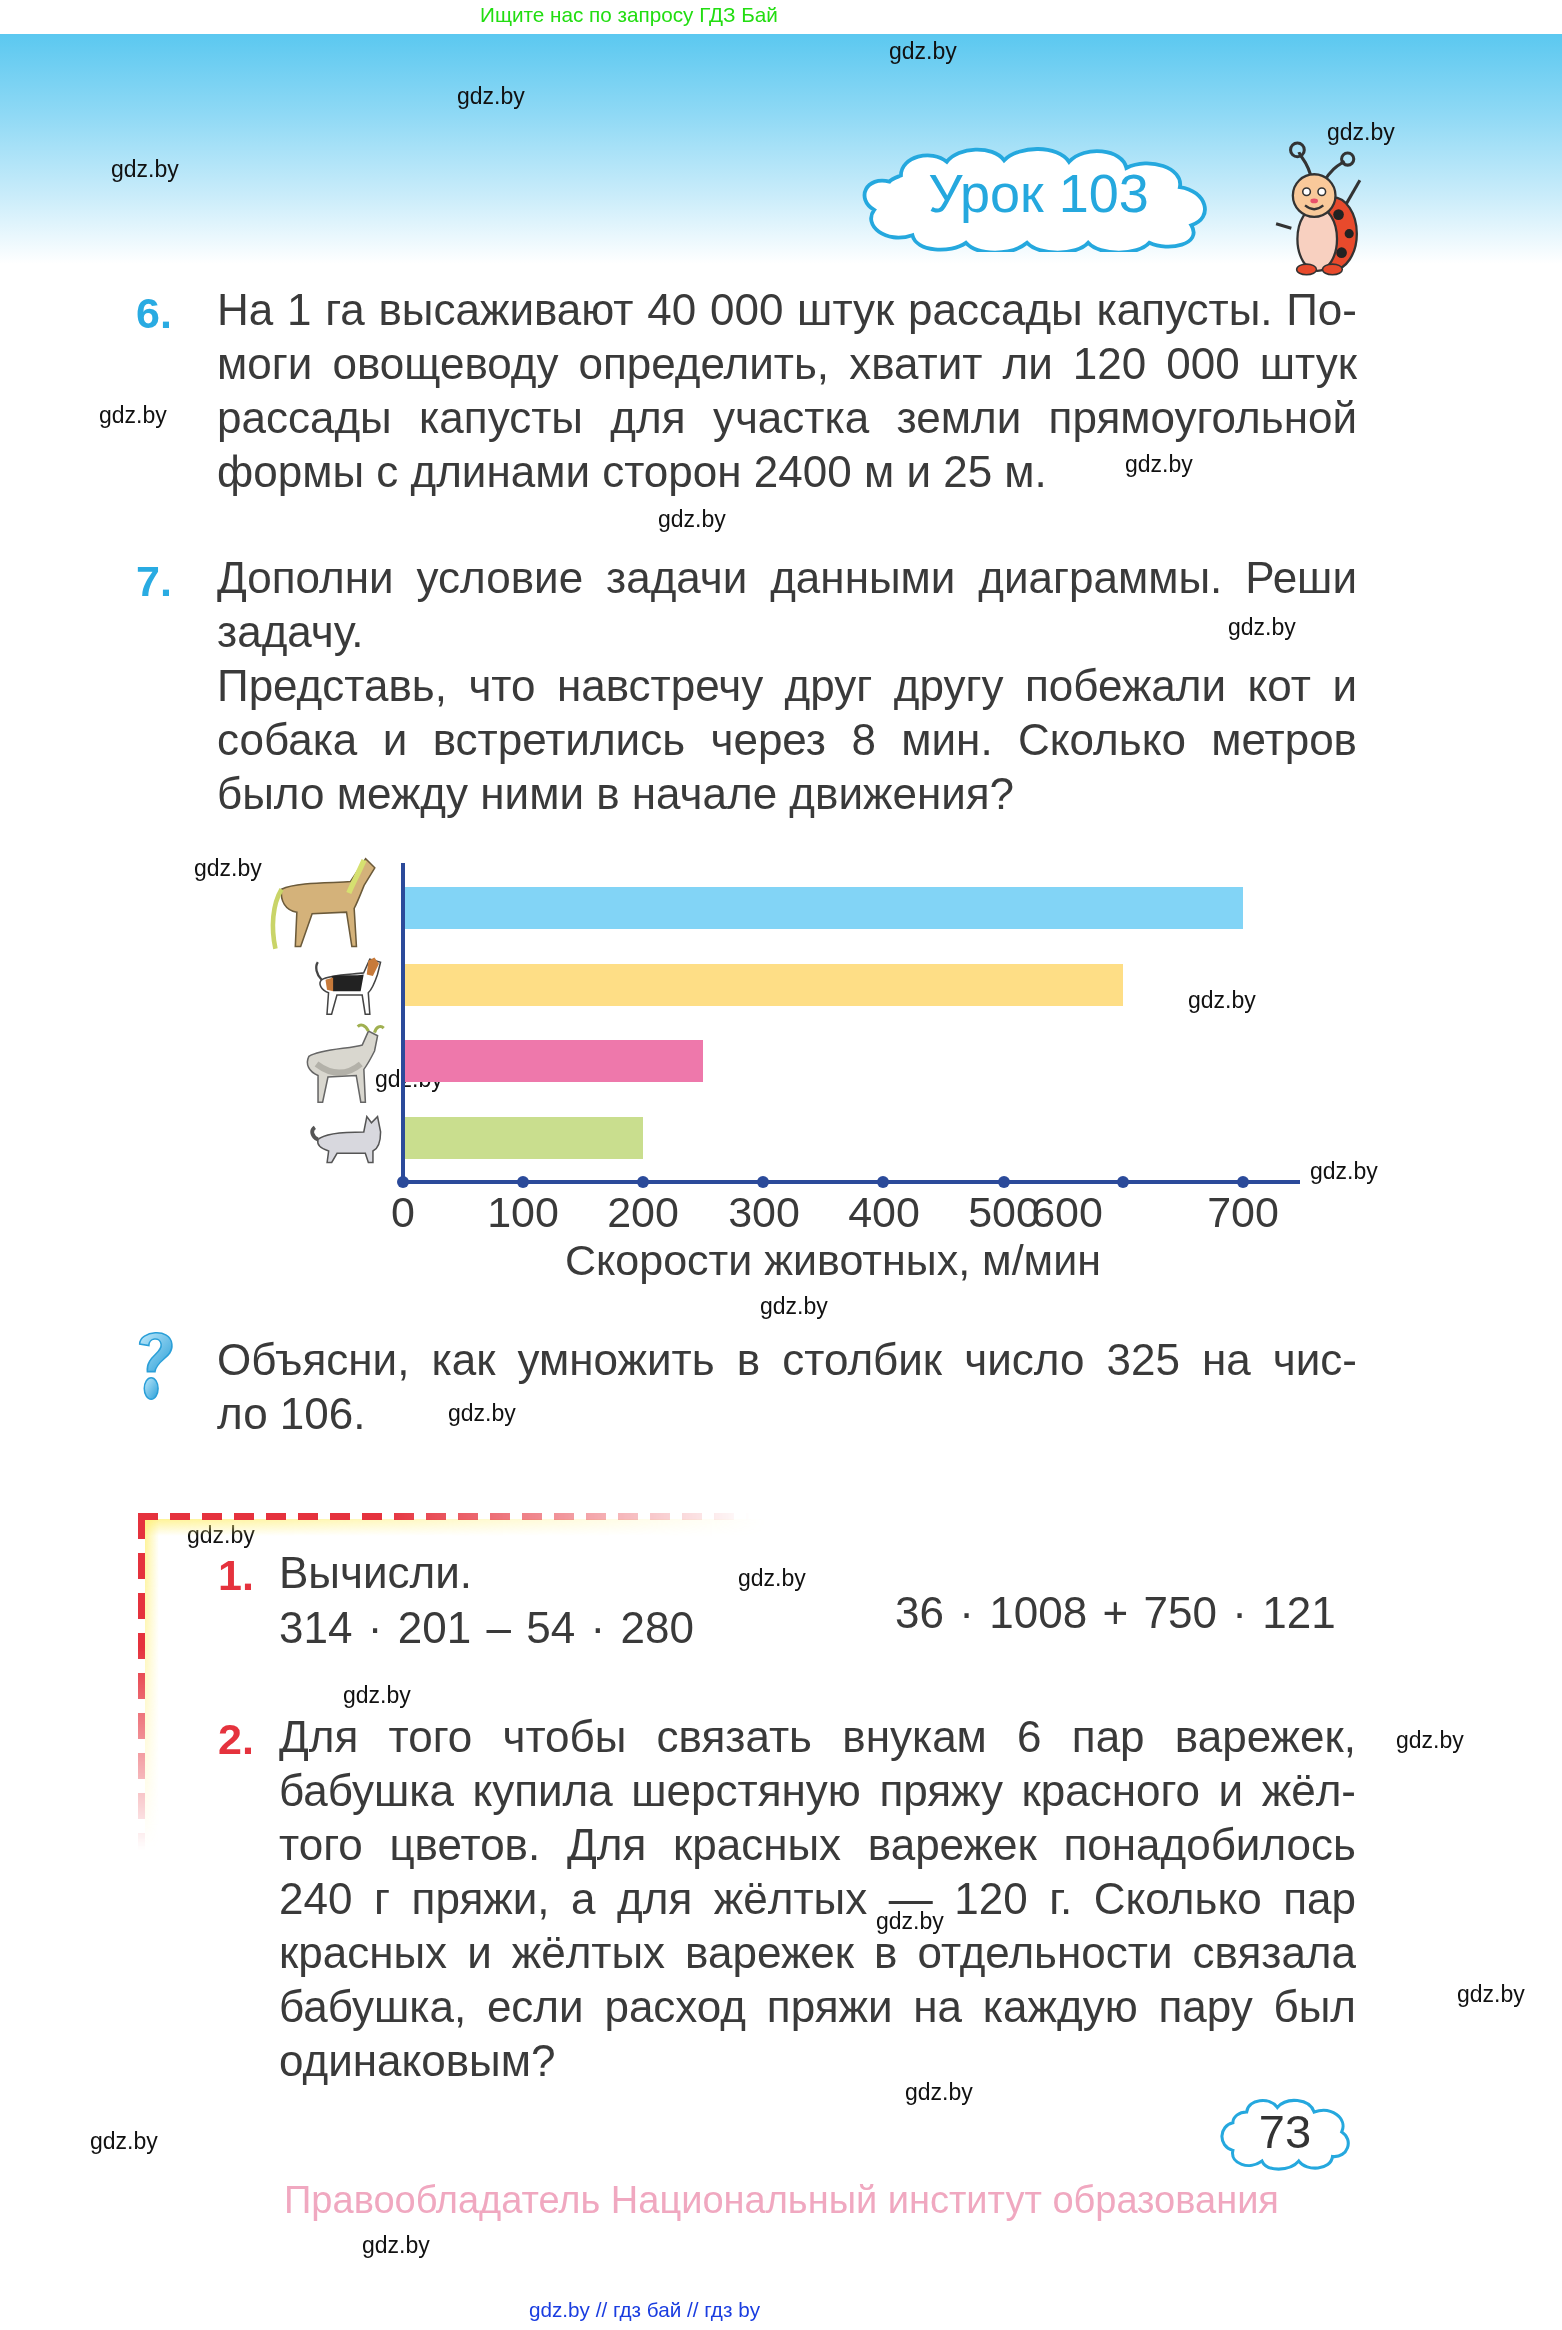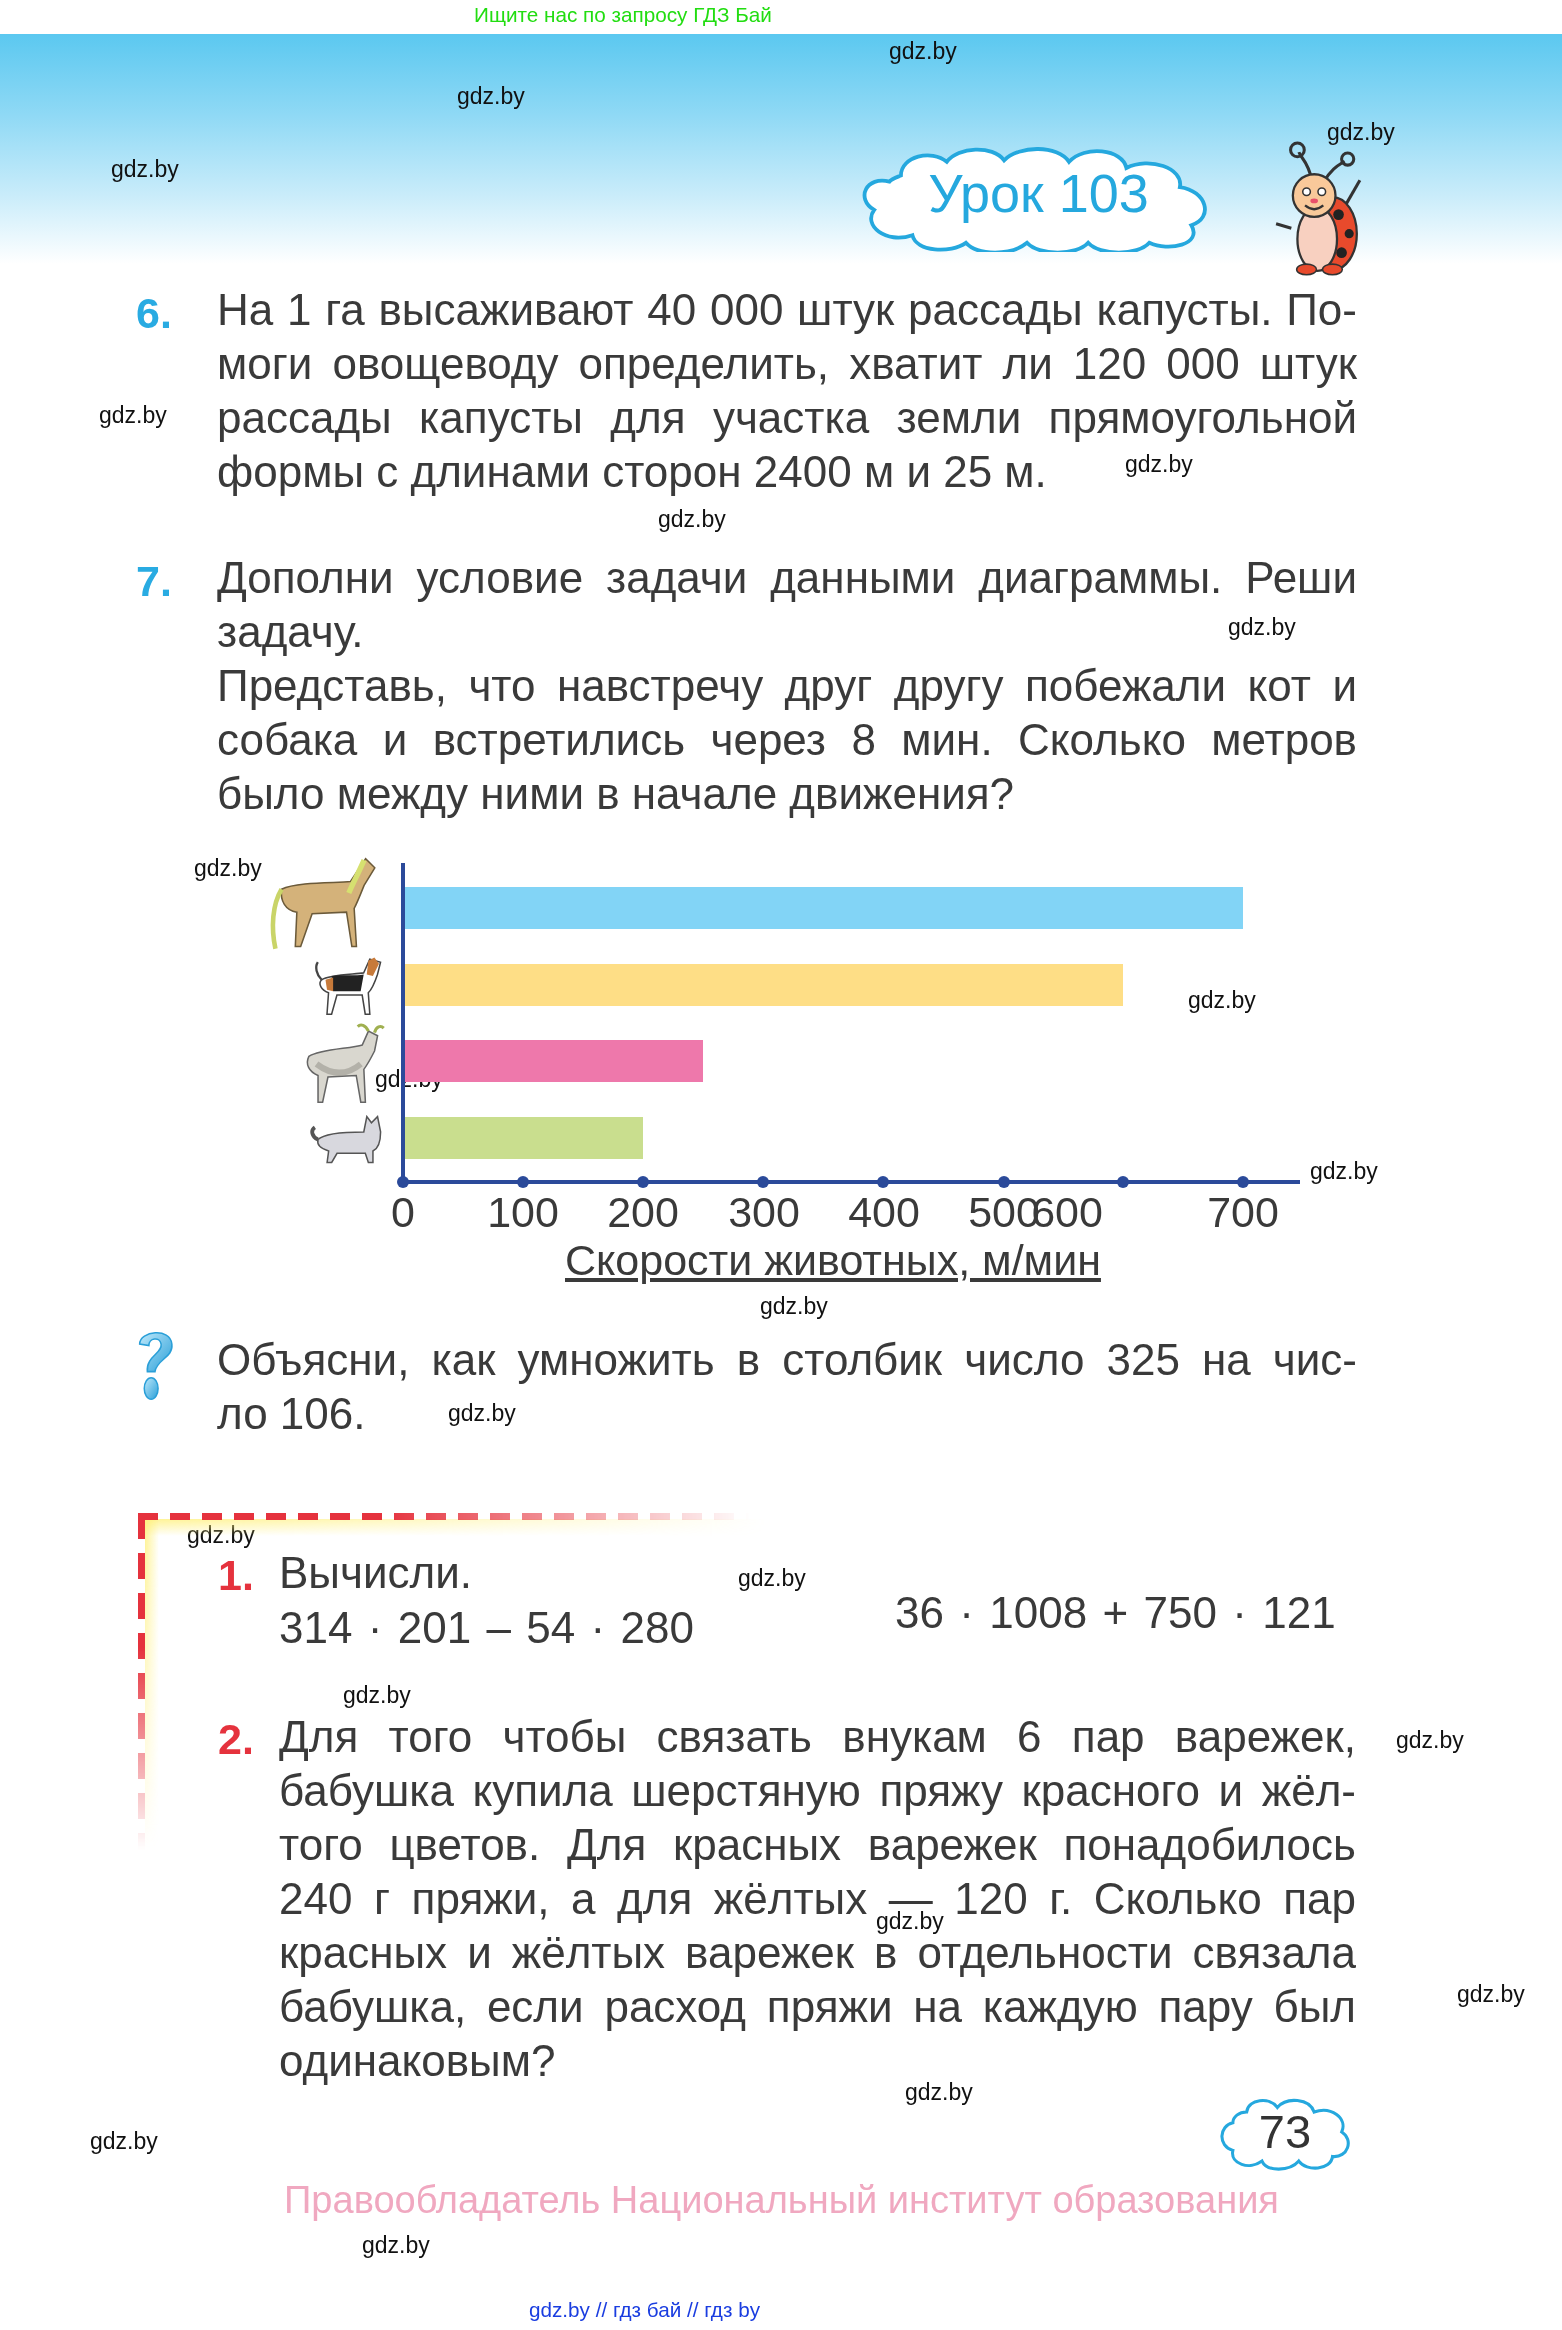--- a/index.html
+++ b/index.html
@@ -1,35 +1,35 @@
 <!DOCTYPE html>
 <html style="font-size:12.2px"><head>
 <meta charset="utf-8">
 <style>
   html, body { margin:0; padding:0; }
   body { width:1563px; height:2330px; position:relative; background:#ffffff; overflow:hidden;
          font-family:"Liberation Sans", "DejaVu Sans", sans-serif; color:#3a3a3a; }
   .abs { position:absolute; }
   .topbar { left:0; top:0; width:1563px; height:34px; background:#fff; }
-  .topbar-text { left:0; width:1246px; top:3.1px; text-align:center; color:#22dd11; font-size:20.7px; }
+  .topbar-text { left:0; width:1246px; top:3.1px; text-align:center; color:#22dd11; font-size:20.7px;padding-left:6px; }
   .sky { left:0; top:34px; width:1563px; height:230px;
          background:linear-gradient(to bottom, #5bc8f0 0%, #8fd9f5 35%, #c9ecfa 70%, #ffffff 100%); }
   .wm { position:absolute; font-size:23px; color:#111; font-family:"Liberation Sans", sans-serif; white-space:nowrap; }
   .lesson-cloud { left:855px; top:145px; width:367px; height:107px; }
   .lesson-title { left:855px; top:162px; width:367px; text-align:center; font-size:54px; color:#25a8de; }
   .num { position:absolute; font-weight:bold; font-size:43px; }
   .num.blue { color:#29abe2; }
   .num.red { color:#e5323d; }
   .para { position:absolute; font-size:44px; line-height:54px; color:#3a3a3a; }
   .para .line { display:block; white-space:nowrap; text-align:justify; text-align-last:justify; }
   .para .line.last { text-align-last:left; }
   .bar { position:absolute; height:42px; }
   .tick-dot { position:absolute; width:12.2px; height:12.2px; border-radius:50%; background:#2b4a9a; }
   .tick-label { position:absolute; font-size:43px; color:#3a3a3a; width:92px; text-align:center; }
-  .axis-title { position:absolute; font-size:43px; color:#3a3a3a; white-space:nowrap;text-decoration:underline; }
+  .axis-title { position:absolute; font-size:43px; color:#3a3a3a; white-space:nowrap; }
   .frame-top { left:138px; top:1513px; width:612px; height:6.9px;
                background:repeating-linear-gradient(to right, #e5323d 0 20px, transparent 20px 32px);
                -webkit-mask-image:linear-gradient(to right, #000 0%, #000 40%, transparent 100%);
                mask-image:linear-gradient(to right, #000 0%, #000 40%, transparent 100%); }
   .frame-top-glow { left:138px; top:1519px; width:627px; height:17px;
                background:linear-gradient(to bottom, rgba(255,240,120,0.8), rgba(255,255,255,0));
                -webkit-mask-image:linear-gradient(to right, #000 0%, transparent 100%);
                mask-image:linear-gradient(to right, #000 0%, transparent 100%); }
   .frame-left { left:138px; top:1513px; width:6.9px; height:337px;
                background:repeating-linear-gradient(to bottom, #e5323d 0 26px, transparent 26px 40px);

